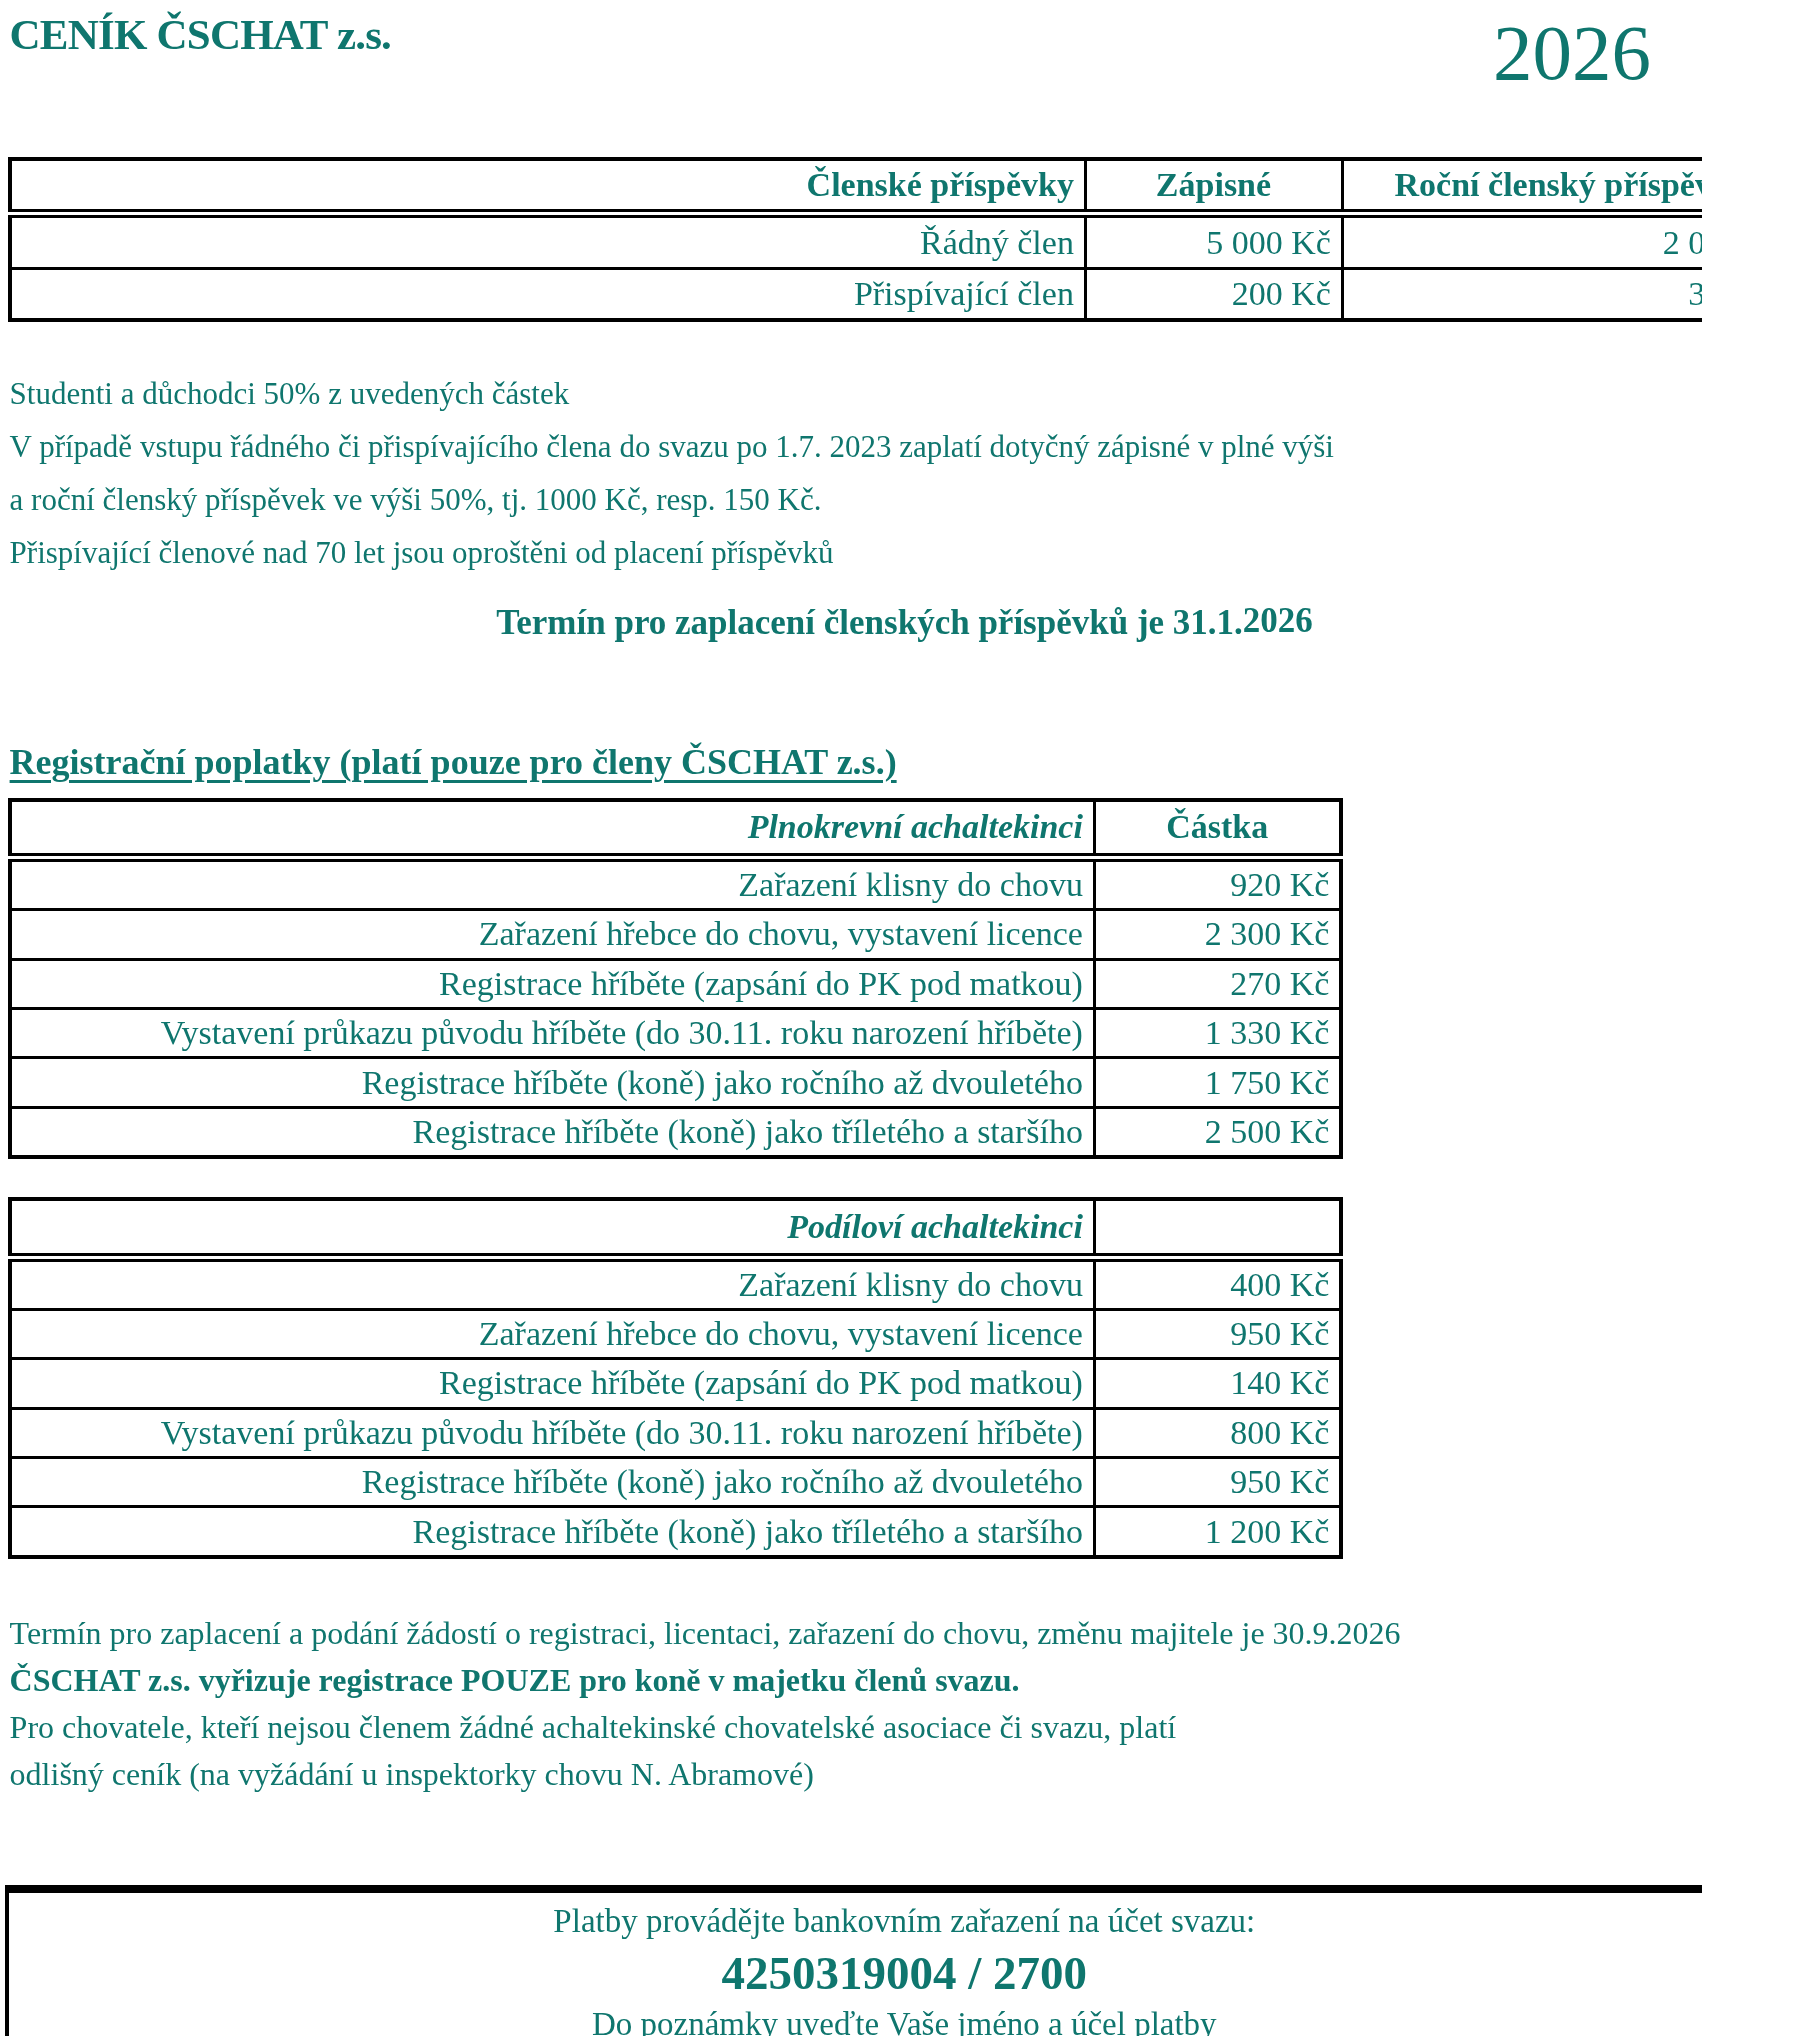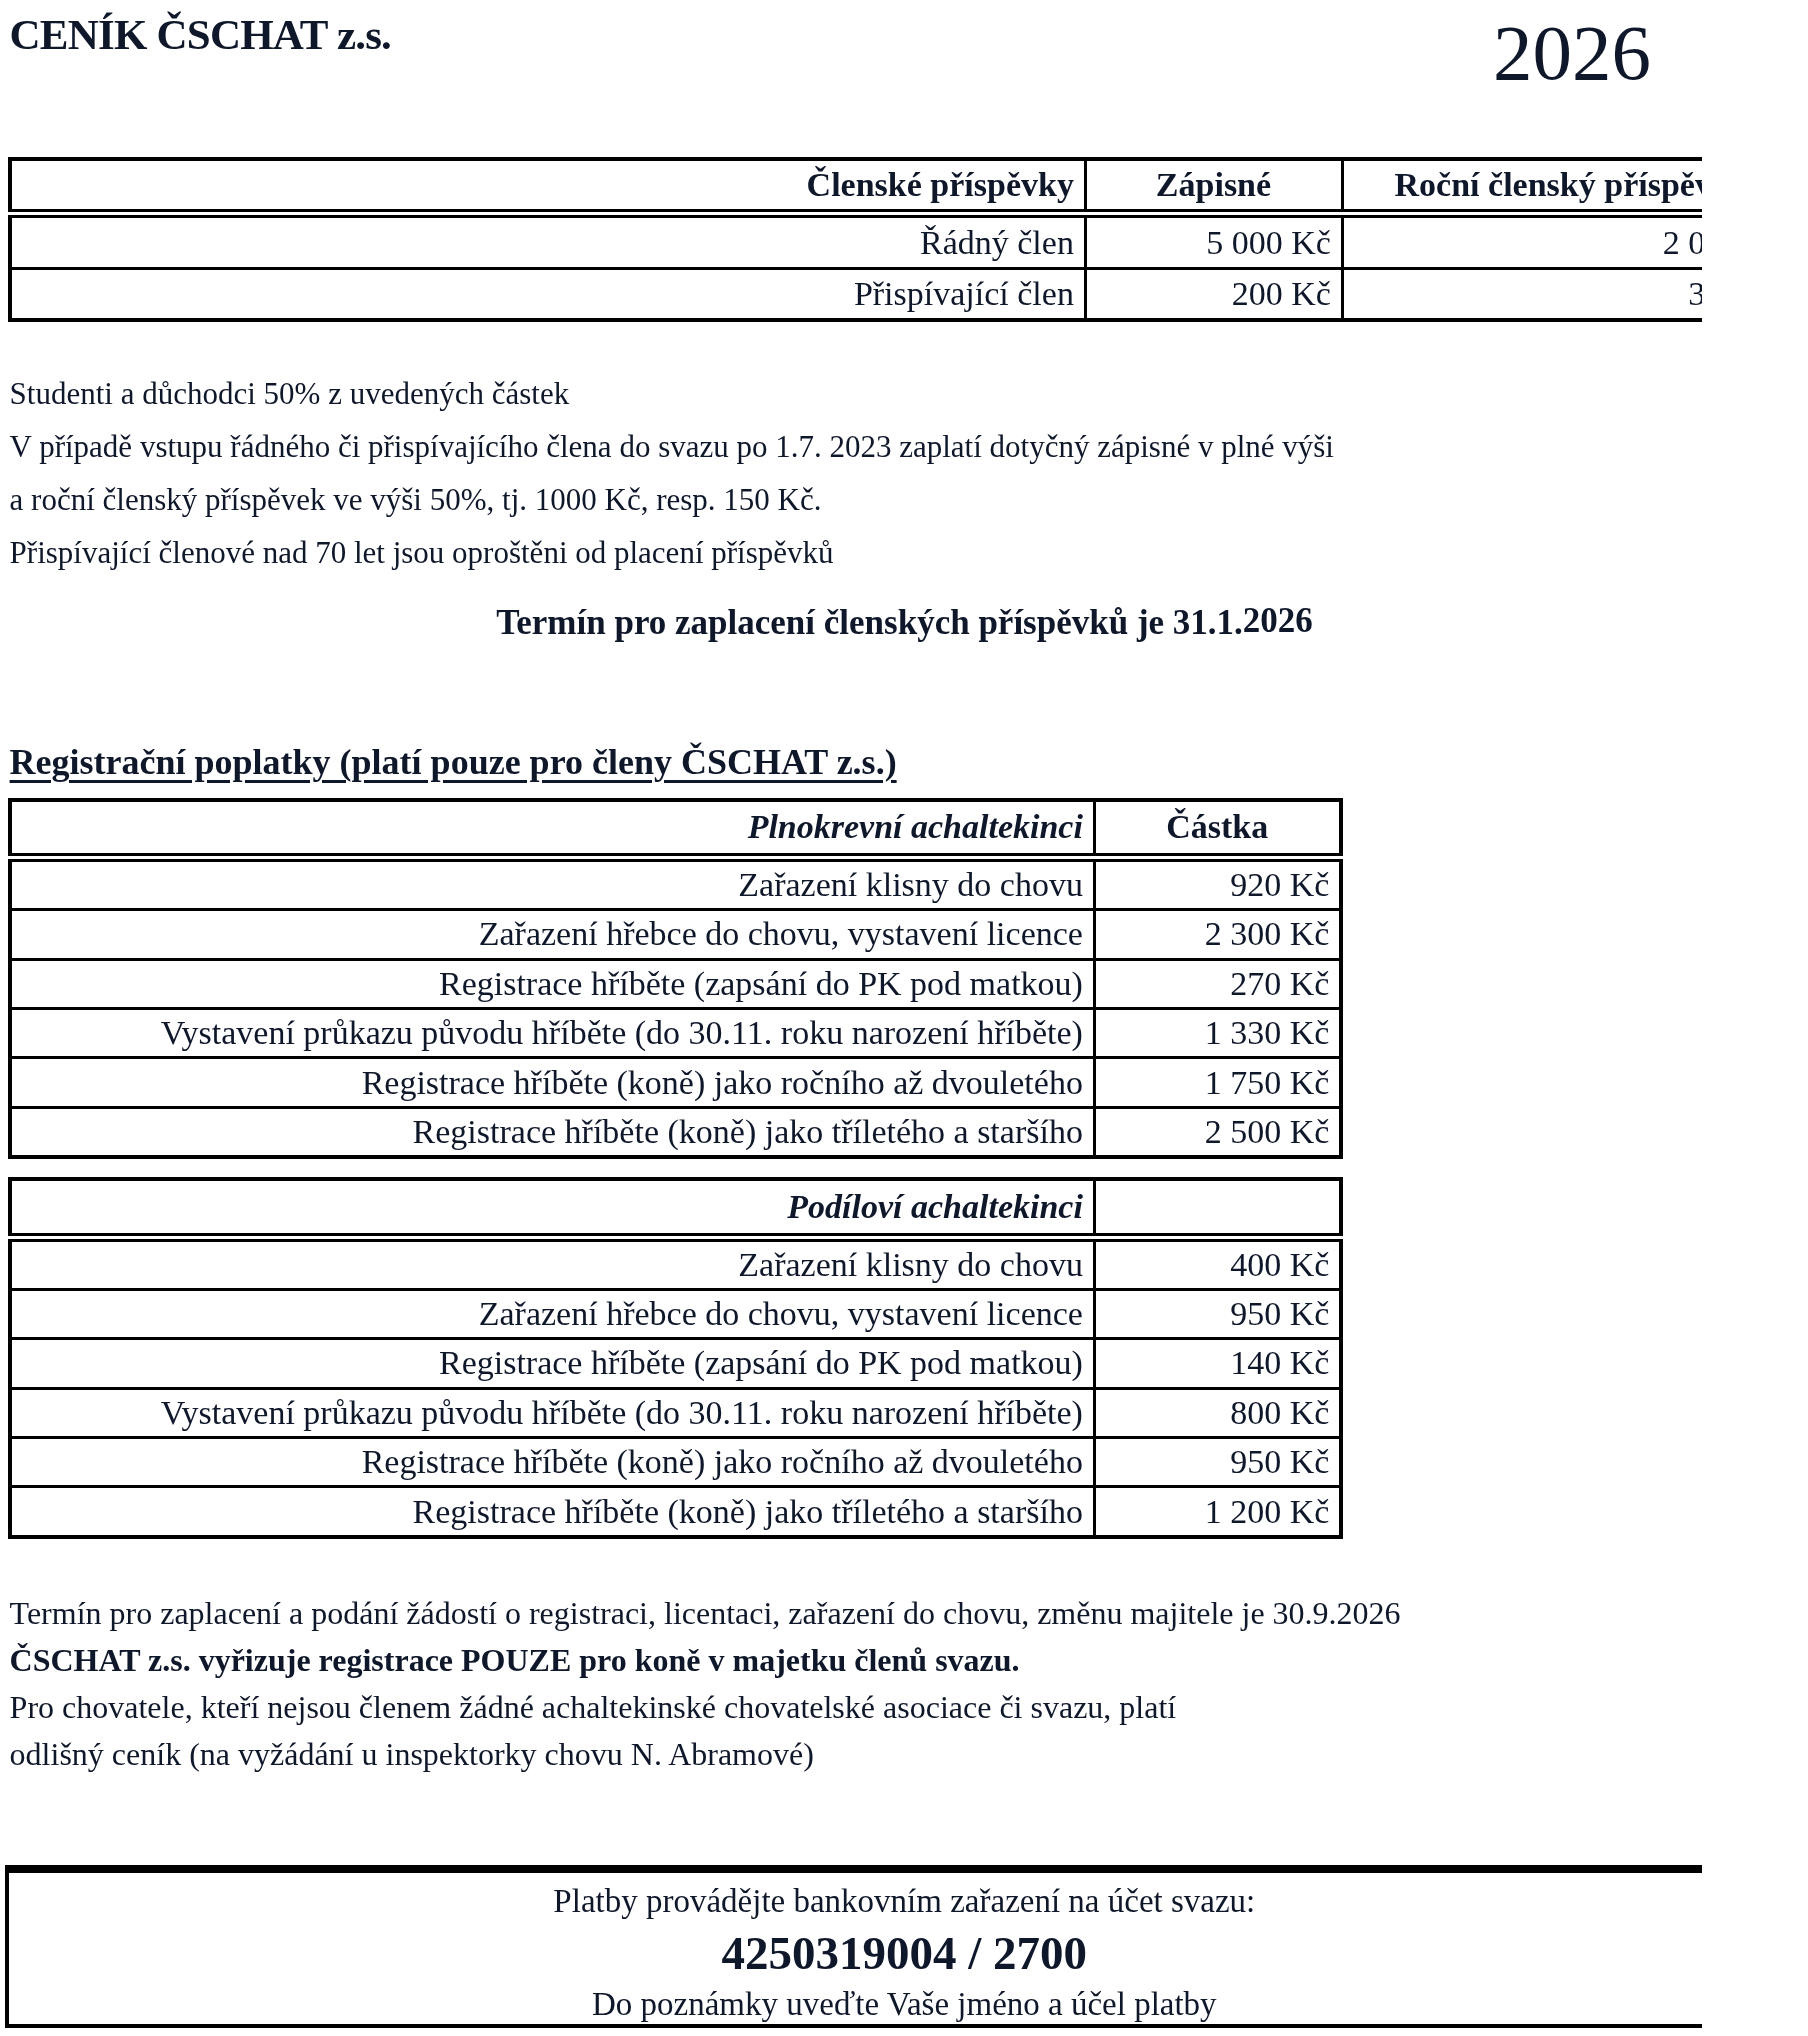--- a/index.html
+++ b/index.html
@@ -6,21 +6,21 @@
     margin: 0;
     padding: 0;
     background: #ffffff;
   }
   .page {
     position: relative;
     width: 1702px;
     height: 2036px;
     overflow: hidden;
     background: #ffffff;
-    color: #0f172a;
+    color: #0f766e;
     font-family: "Liberation Serif", "DejaVu Serif", serif;
     box-sizing: border-box;
     padding: 6.4px 8px 0 8px;
   }
   .doc-title {
     margin: 3.2px 0 0 1.6px;
     font-size: 43px;
     font-weight: bold;
     line-height: 1.15;
     letter-spacing: -0.8px;
@@ -90,21 +90,21 @@
   }
   .reg-heading {
     margin: 98px 0 0 1.6px;
     font-size: 36px;
     font-weight: bold;
     text-decoration: underline;
     text-decoration-thickness: 3.2px;
     text-underline-offset: 5.6px;
   }
   .t-purebred { margin-top: 14.4px; padding-left: 28px; }
-  .t-partbred { margin-top: 18px; }
+  .t-partbred { margin-top: 38px; }
   .footer-notes {
     margin: 51px 0 0 1.6px;
     font-size: 32px;
     line-height: 47px;
   }
   .footer-notes .bold-line { font-weight: bold; }
 
   
   .payment-box {
     margin-top: 87px;

